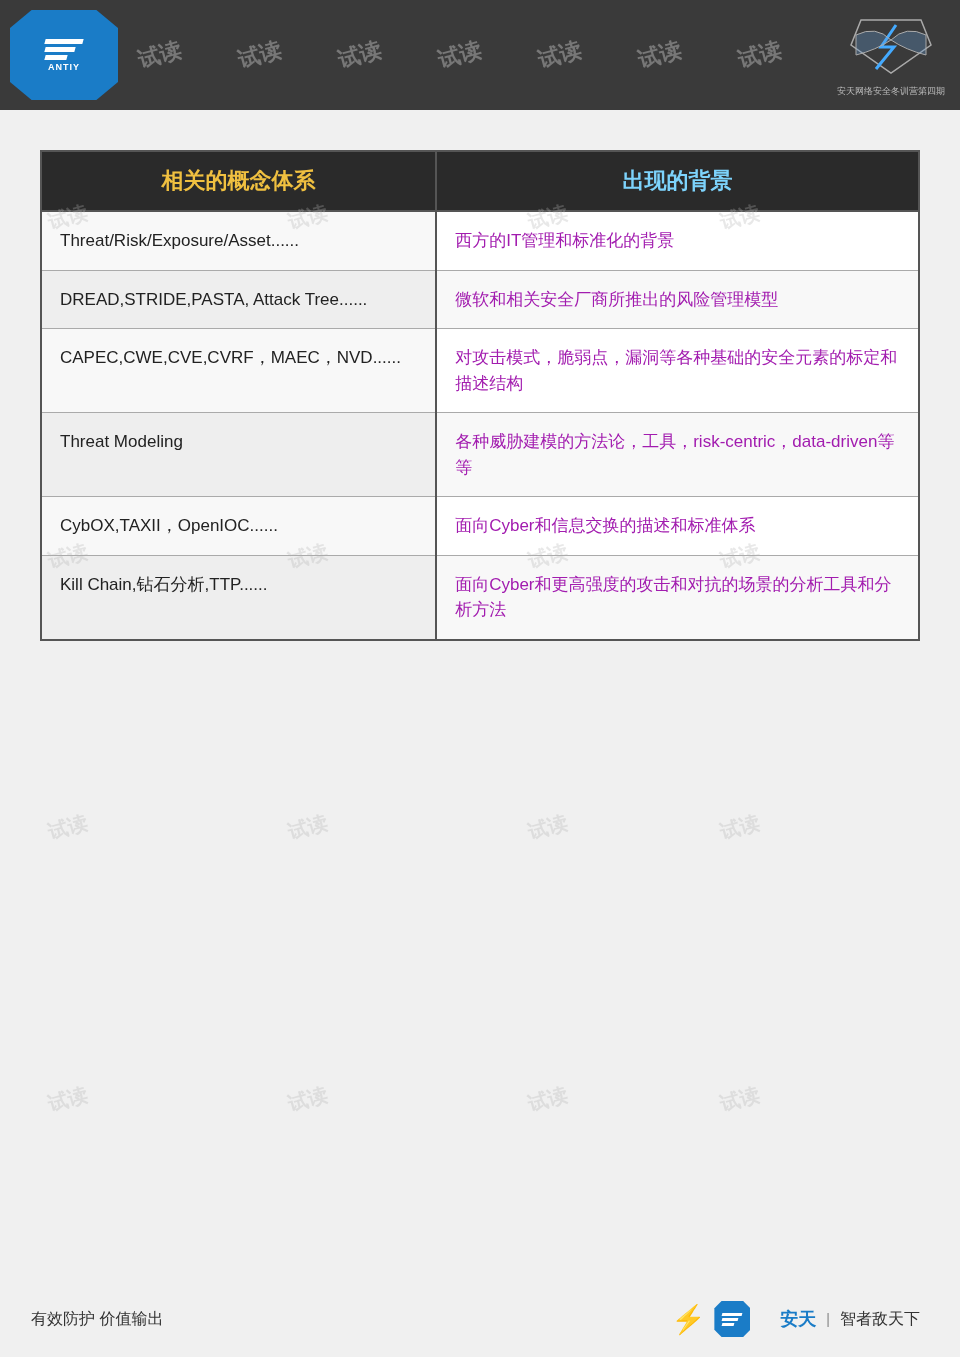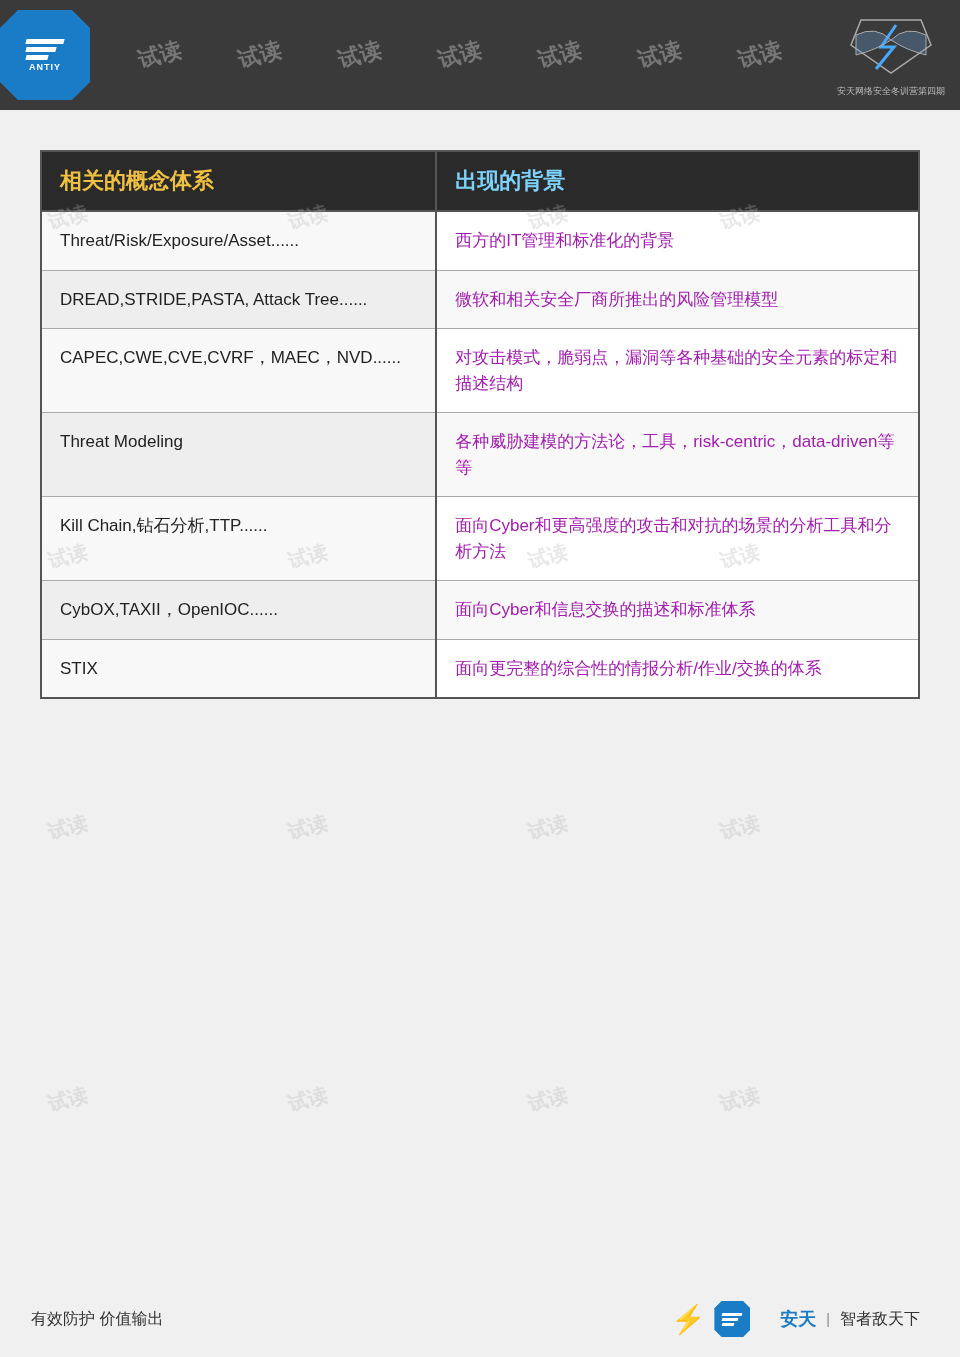--- a/index.html
+++ b/index.html
@@ -16,27 +16,28 @@
     .header {
       width: 100%;
       height: 110px;
       background: #3a3a3a;
       position: relative;
       display: flex;
       align-items: center;
     }
 
     .logo-box {
-      width: 90px;
+      width: 108px;
       height: 90px;
       background: #1a7cc7;
       clip-path: polygon(20% 0%, 80% 0%, 100% 20%, 100% 80%, 80% 100%, 20% 100%, 0% 80%, 0% 20%);
       display: flex;
       align-items: center;
       justify-content: center;
+      margin-left: 10px;
       flex-shrink: 0;
     }
 
     .logo-inner {
       display: flex;
       flex-direction: column;
       align-items: center;
     }
 
     .logo-stripes {
@@ -109,21 +110,21 @@
     table {
       width: 100%;
       border-collapse: collapse;
     }
 
     .col-left { width: 45%; }
     .col-right { width: 55%; }
 
     th {
       padding: 14px 18px;
-      text-align: left;
+      text-align: center;
       font-size: 22px;
       font-weight: bold;
     }
 
     th.header-left {
       background: #2a2a2a;
       color: #f0c040;
       border-right: 2px solid #555;
       border-bottom: 2px solid #555;
     }
@@ -326,30 +327,26 @@
           </tr>
           <tr>
             <td class="cell-left col-left">CAPEC,CWE,CVE,CVRF，MAEC，NVD......</td>
             <td class="cell-right col-right">对攻击模式，脆弱点，漏洞等各种基础的安全元素的标定和描述结构</td>
           </tr>
           <tr>
             <td class="cell-left col-left">Threat Modeling</td>
             <td class="cell-right col-right">各种威胁建模的方法论，工具，risk-centric，data-driven等等</td>
           </tr>
           <tr>
+            <td class="cell-left col-left">CybOX,TAXII，OpenIOC......</td>
+            <td class="cell-right col-right">面向Cyber和信息交换的描述和标准体系</td>
+          </tr>
+          <tr>
             <td class="cell-left col-left">Kill Chain,钻石分析,TTP......</td>
             <td class="cell-right col-right">面向Cyber和更高强度的攻击和对抗的场景的分析工具和分析方法</td>
-          </tr>
-          <tr>
-            <td class="cell-left col-left">CybOX,TAXII，OpenIOC......</td>
-            <td class="cell-right col-right">面向Cyber和信息交换的描述和标准体系</td>
-          </tr>
-          <tr>
-            <td class="cell-left col-left">STIX</td>
-            <td class="cell-right col-right">面向更完整的综合性的情报分析/作业/交换的体系</td>
           </tr>
         </tbody>
     </table>
   </div>
 </div>
 
 <div class="footer">
   <span class="footer-left">有效防护 价值输出</span>
   <div class="footer-right">
     <span class="lightning">⚡</span>

